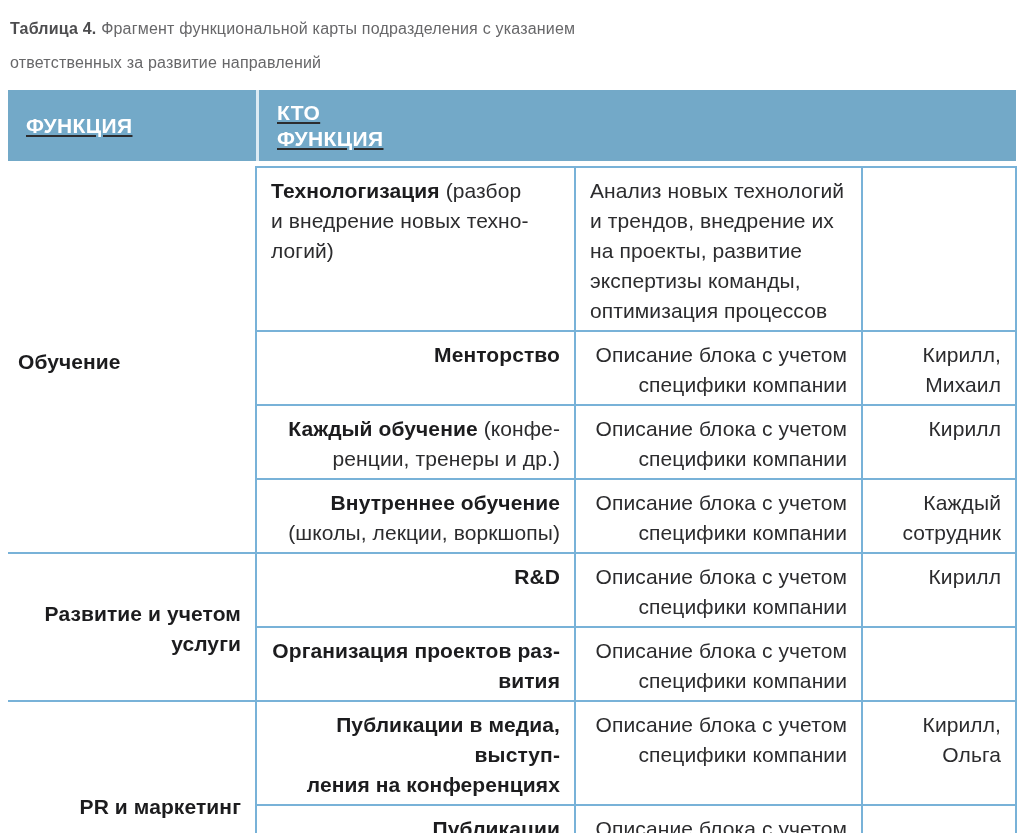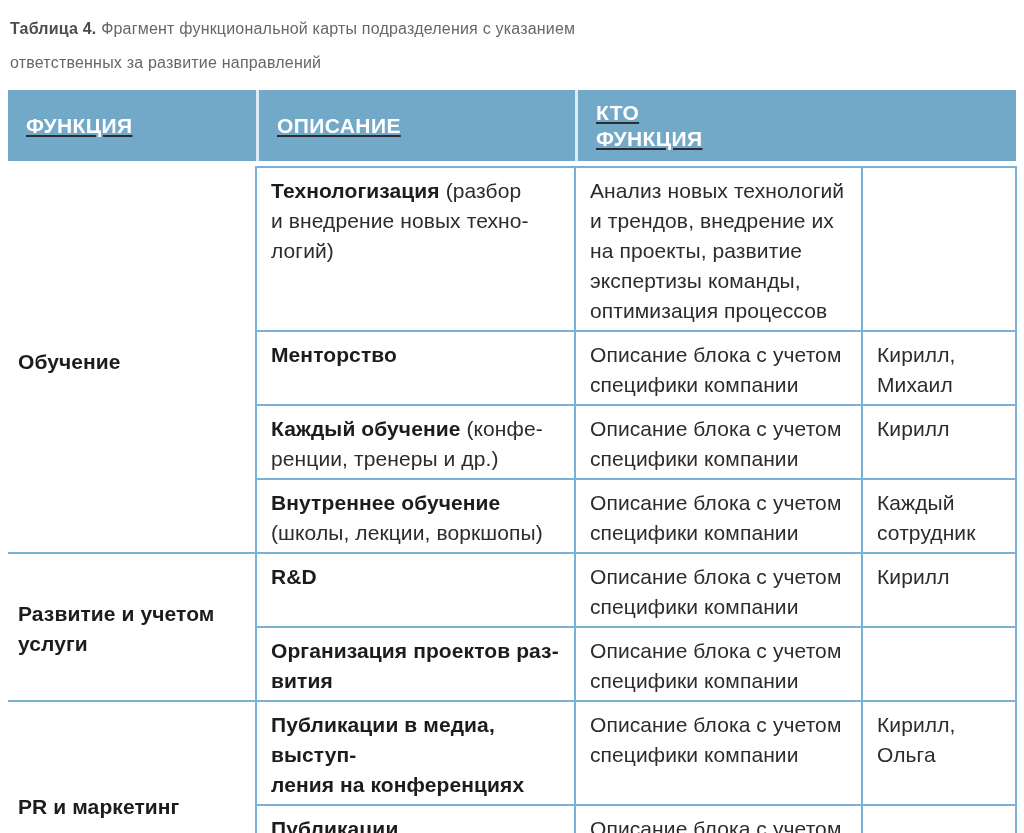--- a/index.html
+++ b/index.html
@@ -66,34 +66,33 @@
   td.c2,td.c3,td.c4{border-left:2px solid var(--border);border-top:2px solid var(--border);}
   td.c4{border-right:2px solid var(--border);}
   td.c1{
     border:none;
     vertical-align:middle;
     padding-left:10px;
     font-weight:bold;color:var(--bold-text);
   }
   td.c1.sec-start{border-top:2px solid var(--border);}
   tr.tall td{height:150px;}
-  tr.norm td{height:58px;}
+  tr.norm td{height:58px;text-align:right;}
   .b{font-weight:bold;color:var(--bold-text);}
 </style>
 </head>
 <body>
 
 <div class="page">
 
   <div class="caption"><span class="cap-label">Таблица 4.</span> <span>Фрагмент функциональной карты подразделения с указанием
 ответственных за развитие направлений</span></div>
 
   <div class="thead">
     <div class="th">ФУНКЦИЯ</div>
-    <div class="th">ОПИСАНИЕ</div>
     <div class="th">КТО
 ФУНКЦИЯ</div>
   </div>
 
   <table>
     <colgroup>
         <col class="c1">
         <col class="c2">
         <col class="c3">
         <col class="c4">

